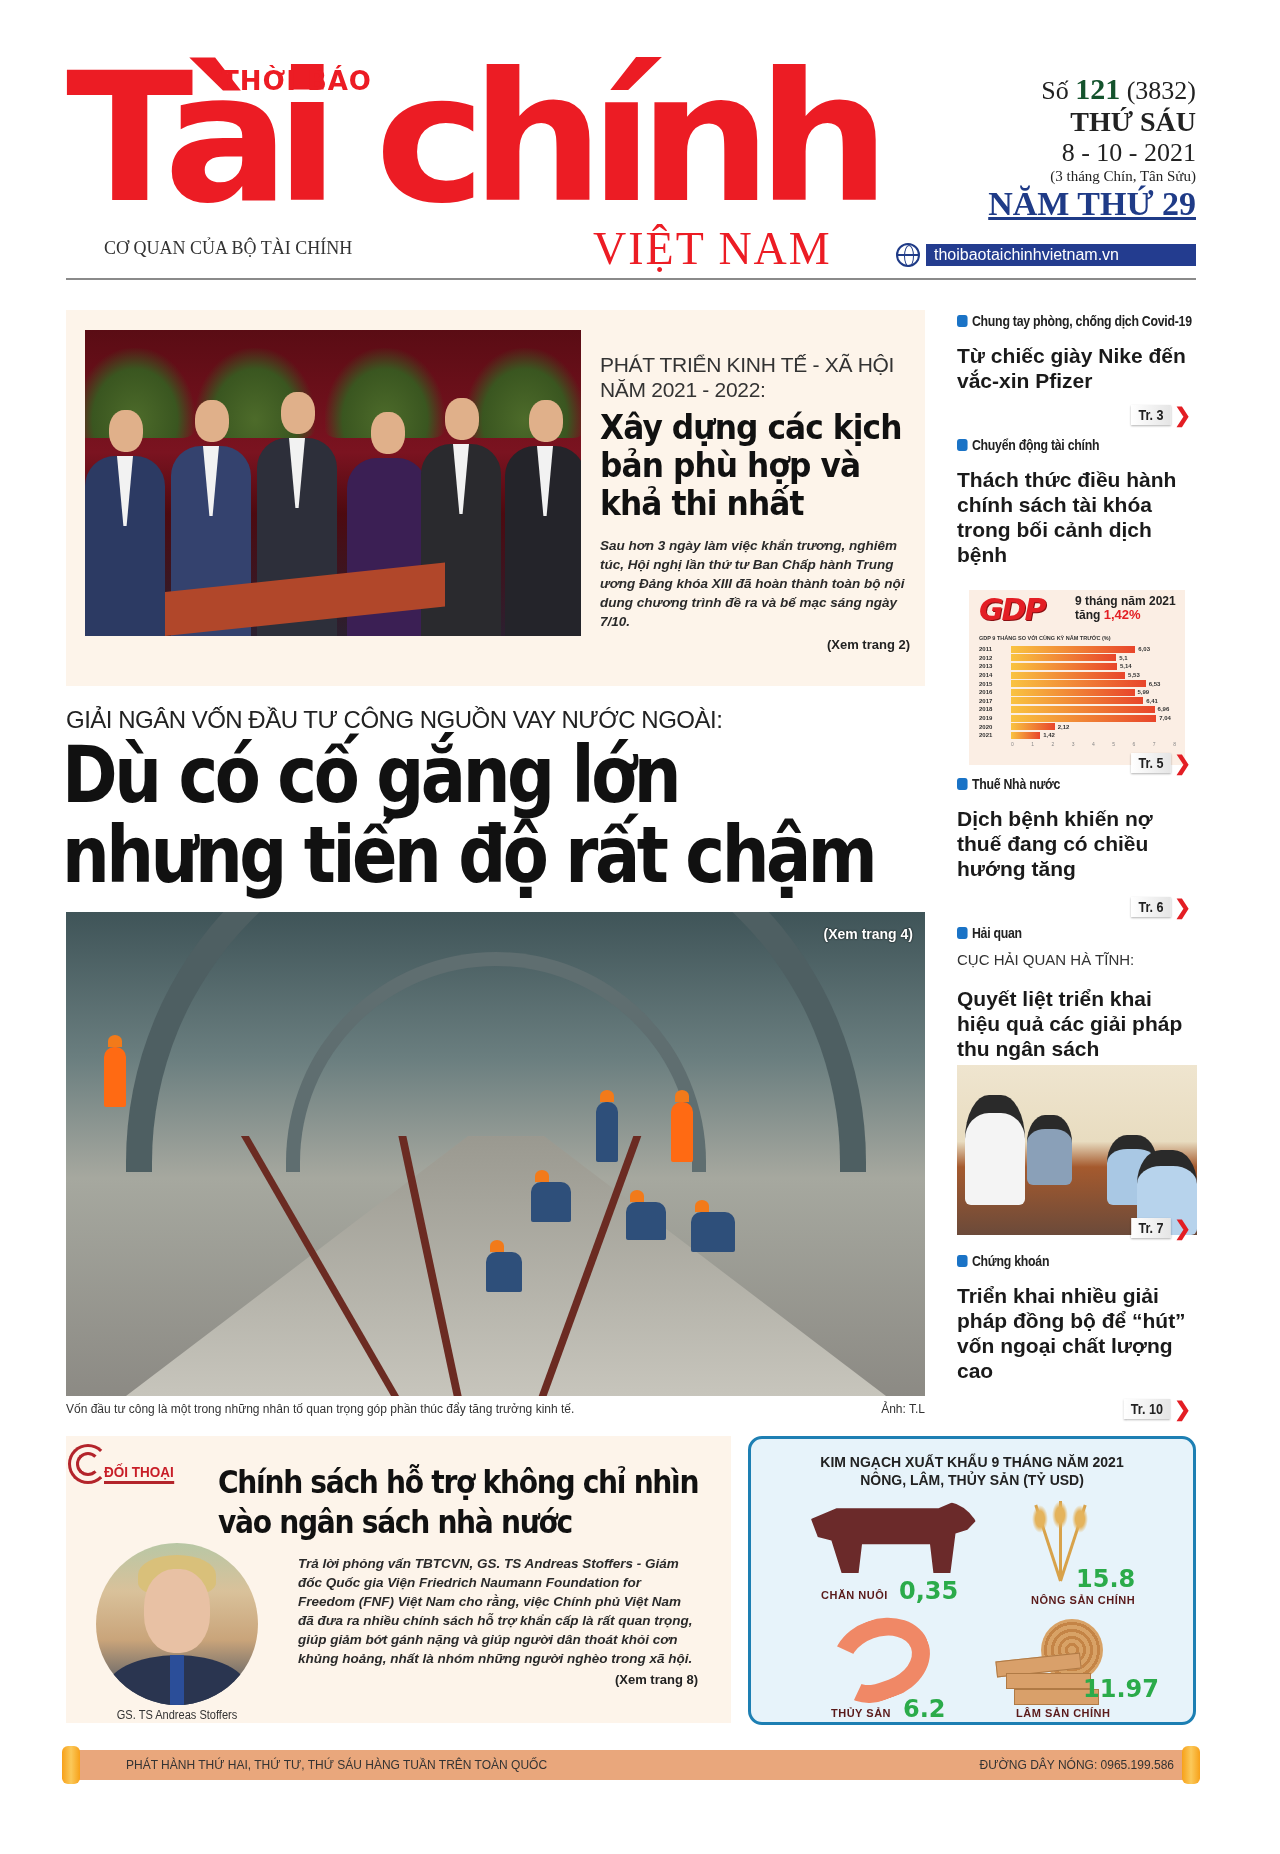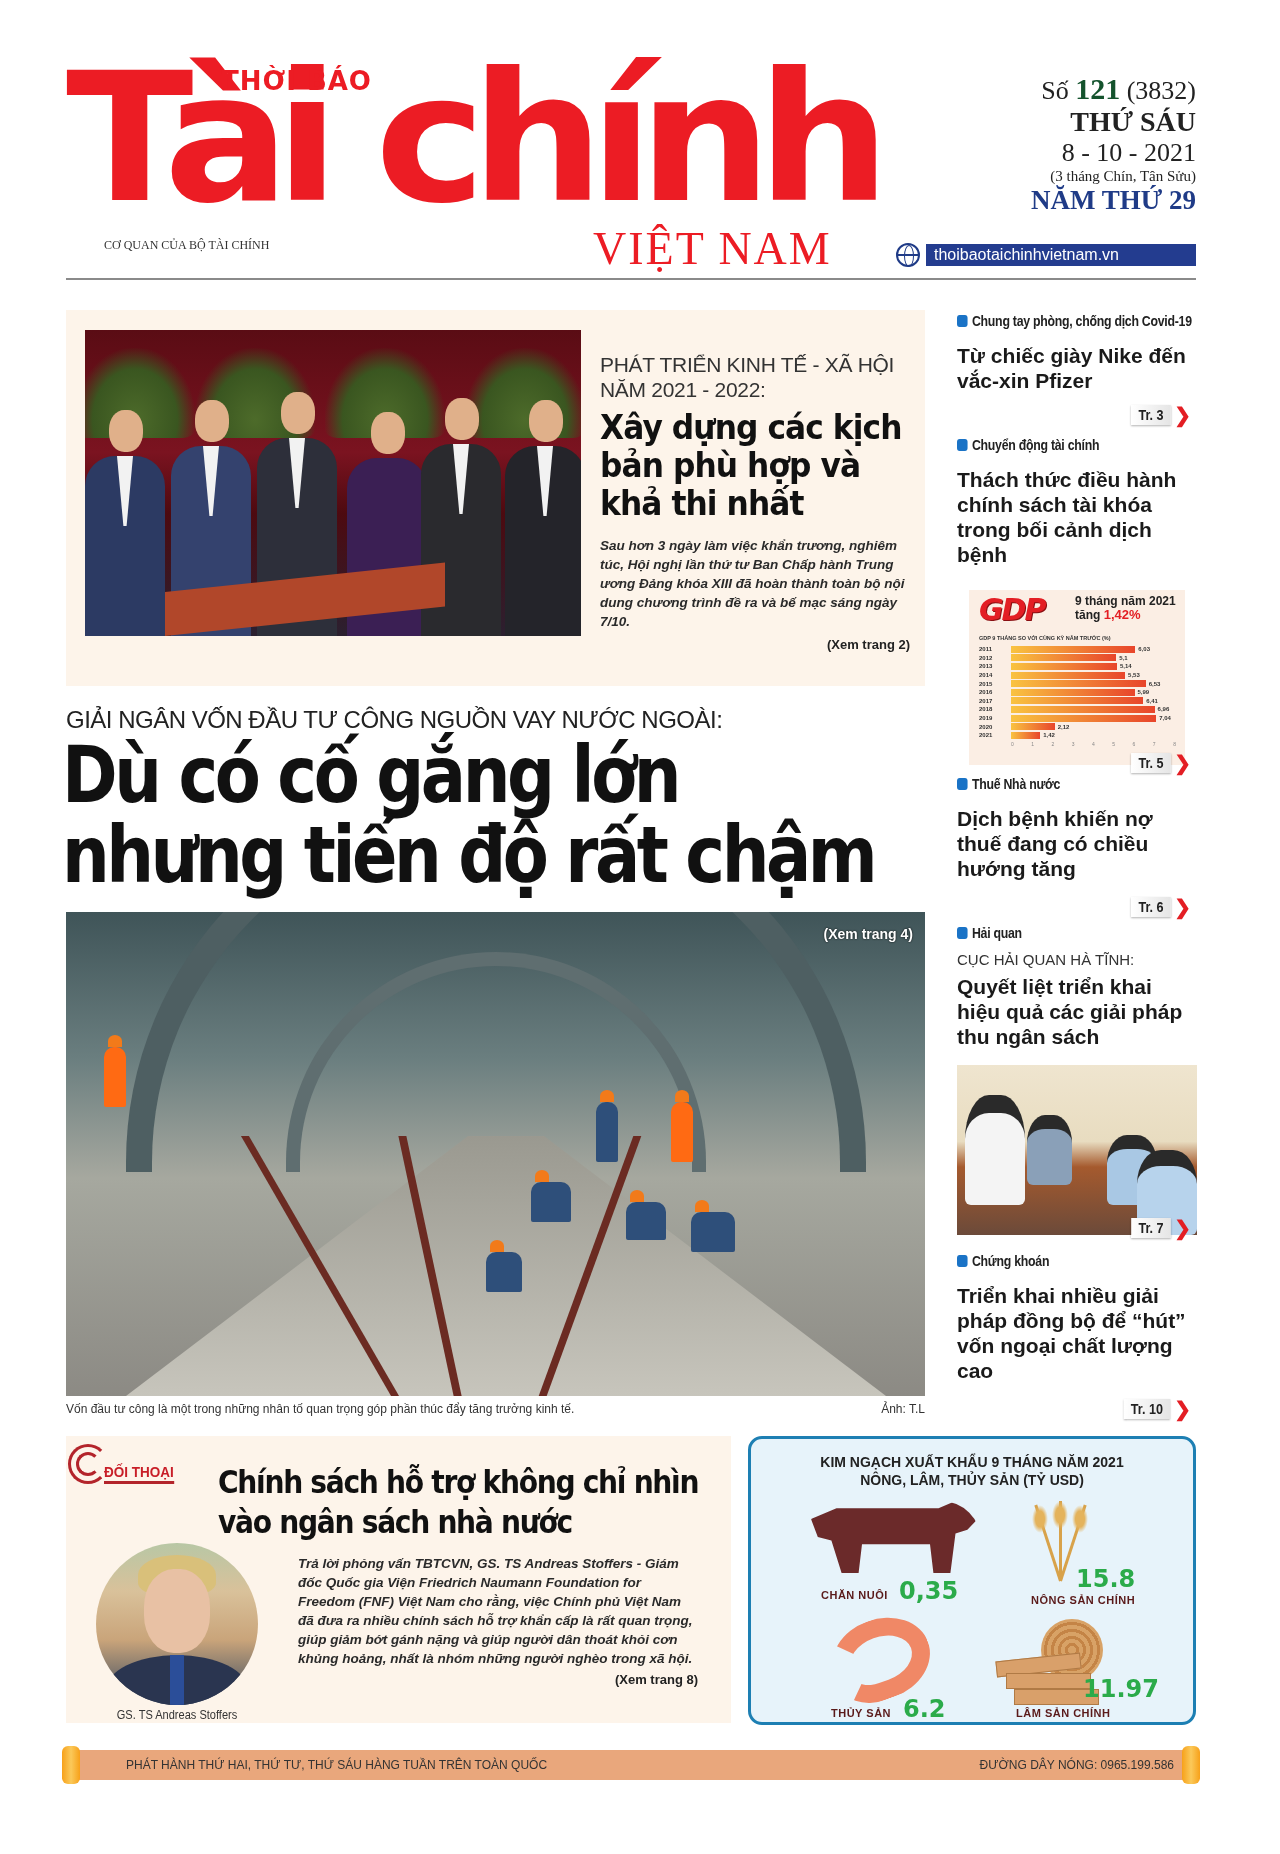--- a/index.html
+++ b/index.html
@@ -4,28 +4,28 @@
 <style>
   * { box-sizing: border-box; margin: 0; padding: 0; }
   html, body { width: 1280px; height: 1854px; background: #ffffff; overflow: hidden; }
   body { position: relative; font-family: "Liberation Sans", sans-serif; color: #1a1a1a; }
 
   
   .masthead { position: absolute; left: 66px; top: 50px; width: 1130px; height: 230px; }
   .logo-big { position: absolute; left: 0; top: 0; font-family: "DejaVu Sans", sans-serif; font-weight: bold; font-size: 178px; line-height: 1; letter-spacing: -14px; color: #ec1c24; transform: scaleX(1.05); transform-origin: left top; }
   .logo-small { position: absolute; left: 155px; top: 16px; font-family: "DejaVu Sans", sans-serif; font-weight: bold; font-size: 26px; color: #ec1c24; letter-spacing: 1px; }
   .logo-vn { position: absolute; left: 527px; top: 172px; font-family: "Liberation Serif", serif; font-size: 46px; color: #ec1c24; letter-spacing: 2px; }
-  .logo-org { position: absolute; left: 38px; top: 188px; font-family: "Liberation Serif", serif; font-size: 12px; color: #333; }
+  .logo-org { position: absolute; left: 38px; top: 188px; font-family: "Liberation Serif", serif; font-size: 18px; color: #333; }
   .issue { position: absolute; right: 0; top: 22px; text-align: right; font-family: "Liberation Serif", serif; color: #222; }
   .issue .num-line { font-size: 26px; }
   .issue .num-line b { color: #14532d; font-size: 30px; }
   .issue .weekday { font-size: 28px; font-weight: bold; }
   .issue .date { font-size: 26px; }
   .issue .lunar { font-size: 15px; }
-  .issue .year { font-size: 27px; font-weight: bold; color: #1f3b87; }
+  .issue .year { font-size: 34px; font-weight: bold; color: #1f3b87; text-decoration: underline; }
   .website { position: absolute; right: 0; top: 193px; display: flex; align-items: center; gap: 6px; }
   .globe { width: 24px; height: 24px; border-radius: 50%; border: 2px solid #1f3b87; position: relative; }
   .globe::before { content: ""; position: absolute; left: 6px; top: 0; width: 8px; height: 20px; border-radius: 50%; border: 1.5px solid #1f3b87; }
   .globe::after { content: ""; position: absolute; left: 0; top: 9px; width: 20px; height: 1.5px; background: #1f3b87; }
   .website .url { background: #233c8f; color: #fff; font-size: 16px; padding: 2px 8px; width: 270px; }
   .hr-top { position: absolute; left: 66px; top: 278px; width: 1130px; height: 2px; background: #8a8a8a; }
 
   
   .feature { position: absolute; left: 66px; top: 310px; width: 859px; height: 376px; background: #fdf4ea; }
   .feature-photo { position: absolute; left: 19px; top: 20px; width: 496px; height: 306px; overflow: hidden;
@@ -59,21 +59,21 @@
   .lead-caption { position: absolute; left: 66px; top: 1402px; width: 859px; font-size: 12px; color: #333; }
   .lead-caption .credit { float: right; }
 
   
   .rcol { position: absolute; left: 957px; top: 313px; width: 240px; }
   .rc-item { position: absolute; left: 0; width: 240px; }
   .rc-cat { display: flex; align-items: center; gap: 5px; font-size: 14px; font-weight: bold; color: #222; letter-spacing: -0.3px; transform: scaleX(0.88); transform-origin: left; white-space: nowrap; }
   .rc-cat .sq { width: 12px; height: 12px; border-radius: 3px; background: #1a73c6; flex-shrink: 0; }
   .rc-pre { font-size: 15px; color: #333; margin-top: 10px; }
   .rc-title { font-size: 21px; line-height: 25px; font-weight: bold; color: #1a1a1a; margin-top: 14px; }
-  .rc-pre + .rc-title { margin-top: 6px; }
+  .rc-pre + .rc-title { margin-top: 18px; }
   .tr-btn { position: absolute; right: 6px; display: flex; align-items: center; }
   .tr-btn .lbl { background: linear-gradient(90deg,#fff 0%,#e5e5e5 100%); font-weight: bold; font-size: 14px; padding: 2px 8px; color: #222; box-shadow: 0 1px 2px rgba(0,0,0,0.3); transform: scaleX(0.9); }
   .tr-btn .chev { color: #e31e24; font-weight: bold; font-size: 20px; line-height: 1; margin-left: 1px; }
 
   .gdp-box { position: absolute; left: 12px; top: 277px; width: 216px; height: 175px; background: #fbeee4; overflow: hidden; }
   .gdp-logo { position: absolute; left: 10px; top: 2px; font-family: "DejaVu Sans", sans-serif; font-weight: bold; font-size: 30px; color: #e31e24; letter-spacing: -2px; font-style: italic; text-shadow: 1px 1px 0 #8a0f12; }
   .gdp-head { position: absolute; left: 106px; top: 4px; font-size: 12px; font-weight: bold; line-height: 14px; color: #222; }
   .gdp-head b { color: #e31e24; font-size: 13px; }
   .gdp-sub { position: absolute; left: 10px; top: 45px; font-size: 5.5px; font-weight: bold; color: #333; }
   .gdp-bars { position: absolute; left: 10px; top: 55px; width: 200px; }

